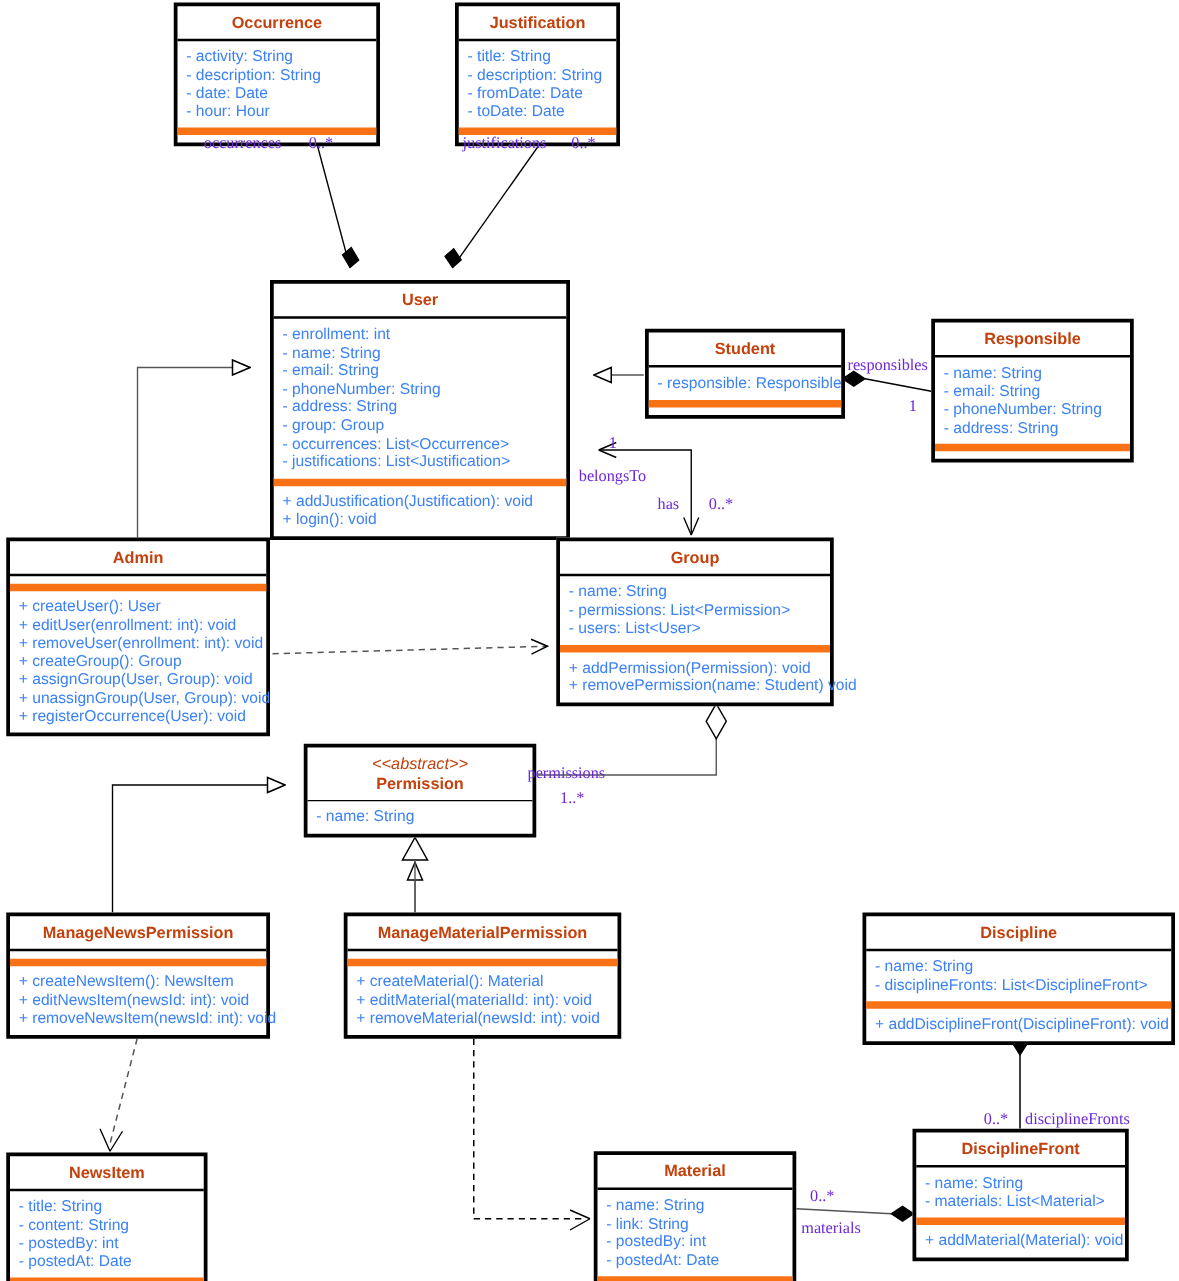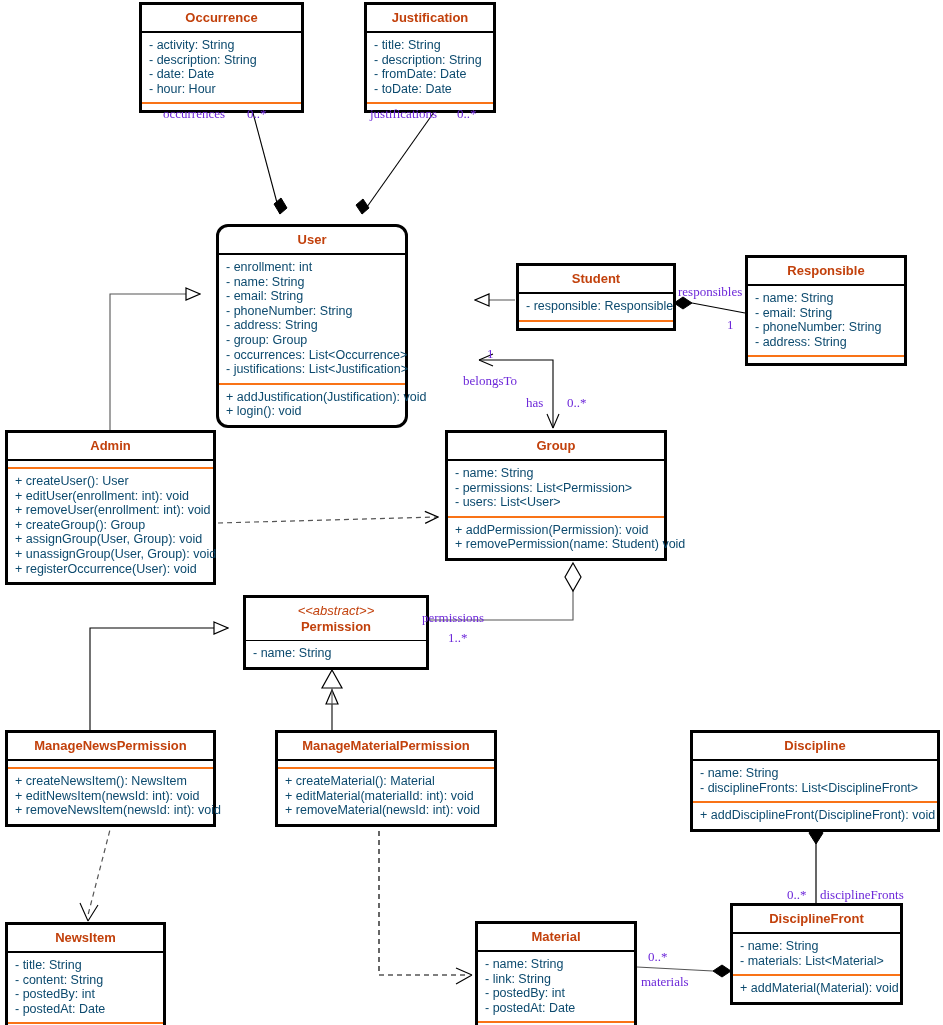--- a/index.html
+++ b/index.html
@@ -49,24 +49,24 @@
     display: block;
     font-style: italic;
     font-weight: normal;
     font-size: 13px;
     line-height: 16px;
   }
   .uml-compartment {
     padding: 5px 7px 6px 7px;
     font-size: 12.5px;
     line-height: 14.6px;
-    color: #0c4a6e;
+    color: #3b82f6;
   }
   .uml-compartment.bordered {
-    border-top: 2px solid #f97316;
+    border-top: 6px solid #f97316;
   }
   .uml-compartment .member {
     white-space: nowrap;
   }
   .uml-compartment.empty-strip {
     padding: 0;
     height: 6px;
   }
   .edge-label {
     position: absolute;
@@ -178,21 +178,21 @@
     <div class="uml-header">Justification</div>
     <div class="uml-compartment">
       <div class="member">- title: String</div>
       <div class="member">- description: String</div>
       <div class="member">- fromDate: Date</div>
       <div class="member">- toDate: Date</div>
     </div>
     <div class="uml-compartment bordered empty-strip"></div>
   </div>
 
-  <div class="uml-class" style="left:216px; top:224px; width:192px;border-radius:12px;">
+  <div class="uml-class" style="left:216px; top:224px; width:240px;">
     <div class="uml-header">User</div>
     <div class="uml-compartment">
       <div class="member">- enrollment: int</div>
       <div class="member">- name: String</div>
       <div class="member">- email: String</div>
       <div class="member">- phoneNumber: String</div>
       <div class="member">- address: String</div>
       <div class="member">- group: Group</div>
       <div class="member">- occurrences: List&lt;Occurrence&gt;</div>
       <div class="member">- justifications: List&lt;Justification&gt;</div>

